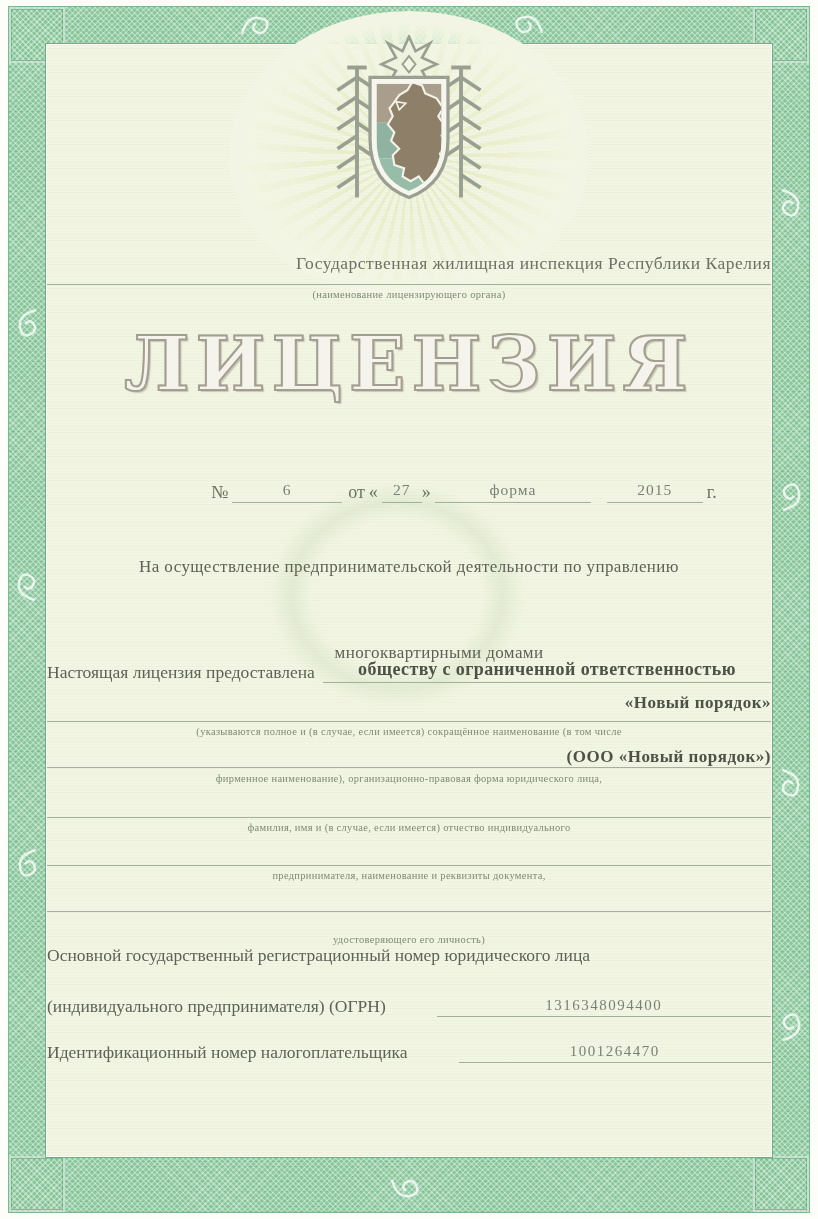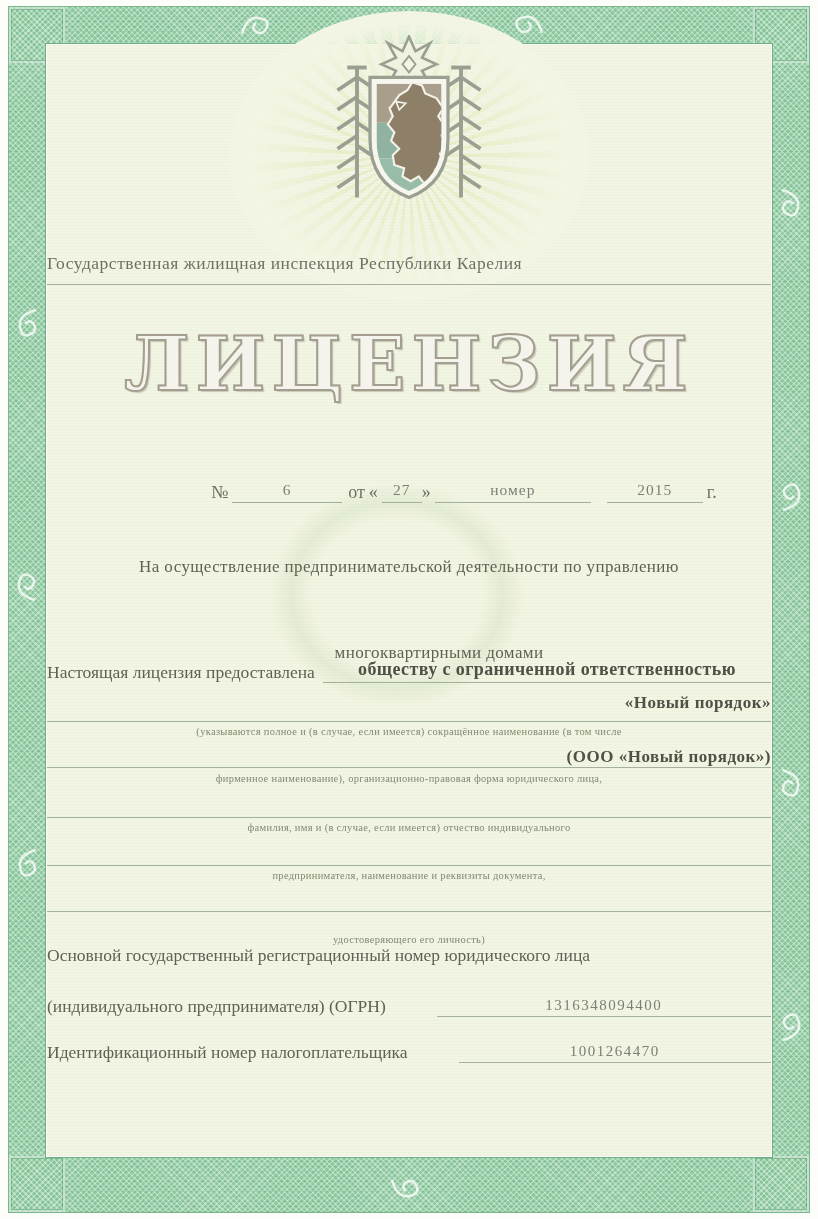--- a/index.html
+++ b/index.html
@@ -52,21 +52,21 @@
     background: radial-gradient(closest-side, rgba(205,222,188,.0) 50%, rgba(186,208,172,.25) 62%, rgba(205,222,188,.0) 75%);
   }
   .fan { bottom:0; width:150px; height:110px; opacity:.5;
     background: radial-gradient(closest-side at 0% 100%, rgba(140,200,160,.55), rgba(140,200,160,.18) 60%, transparent 75%);
   }
   .fan.right { right:0; transform:scaleX(-1); left:auto; }
   .fan.left { left:0; }
 
   .emblem { left:50%; top:-10px; width:200px; height:195px; margin-left:-100px; }
 
-  .issuer { top:208px; left:0; right:0; text-align:left; font-size:17.5px; color:#6d7164; letter-spacing:.5px; }
+  .issuer { top:208px; left:0; right:0; text-align:right; font-size:17.5px; color:#6d7164; letter-spacing:.5px; }
   .rule { left:0; right:0; border-bottom:1px solid #a3b09e; height:0; }
   .cap  { left:0; right:0; text-align:center; font-size:10.5px; color:#7f8a74; letter-spacing:.3px; }
 
   .title {
     top:282px; left:0; right:0; text-align:center;
     font-family:"DejaVu Serif", serif; font-weight:bold;
     font-size:74px; line-height:1; letter-spacing:6px;
     color:#f5f4ec; -webkit-text-stroke:2px #a49e90;
     text-shadow: 2px 2px 1px rgba(150,144,128,.45), -1px -1px 0 rgba(150,144,128,.35);
   }
@@ -168,31 +168,32 @@
           <rect x="38" y="54" width="44" height="22" fill="#8fb2a1"></rect>
           <rect x="38" y="76" width="44" height="26" fill="#97bca7"></rect>
 
           <path d="M49,44 l5,-7 5,-3 3,-5 6,2 2,5 7,3 4,6 -3,5 4,6 -2,6 3,6 -4,5 2,6 -5,4 -1,6 -6,2 -3,-4 -5,3 -5,-3 1,-5 -6,-2 -1,-6 4,-4 -5,-5 2,-5 -4,-5 3,-5 -2,-5 z" fill="#8e7f68" stroke="#f4f3ea" stroke-width="1.3"></path>
           <path d="M52,41 l6,1 -4,4 z" fill="#8e7f68" stroke="#f4f3ea" stroke-width="1"></path>
         </g>
       </svg>
 
       <div class="issuer">Государственная жилищная инспекция Республики Карелия</div>
       <div class="rule" style="top:239px"></div>
+      <div class="cap" style="top:244px">(наименование лицензирующего органа)</div>
 
       <h1 class="title">ЛИЦЕНЗИЯ</h1>
 
       <div class="numrow">
         <span class="lbl">№</span>
         <span class="seg s1"><span class="val">6</span></span>
         <span class="lbl" style="padding-left:6px">от</span>
         <span class="lbl">«</span>
         <span class="seg s2"><span class="val">27</span></span>
         <span class="lbl">»</span>
-        <span class="seg s3"><span class="val">номер</span></span>
+        <span class="seg s3"><span class="val">форма</span></span>
         <span class="seg s4"><span class="val">2015</span></span>
         <span class="lbl" style="padding-left:4px">г.</span>
       </div>
 
       <div class="bodyline a1">На осуществление предпринимательской деятельности по управлению</div>
       <div class="bodyline a2">многоквартирными домами</div>
 
       <div class="fieldrow grant">
         <span class="lbl">Настоящая лицензия предоставлена</span>
         <span class="fill"><span class="bval">обществу с ограниченной ответственностью</span></span>

